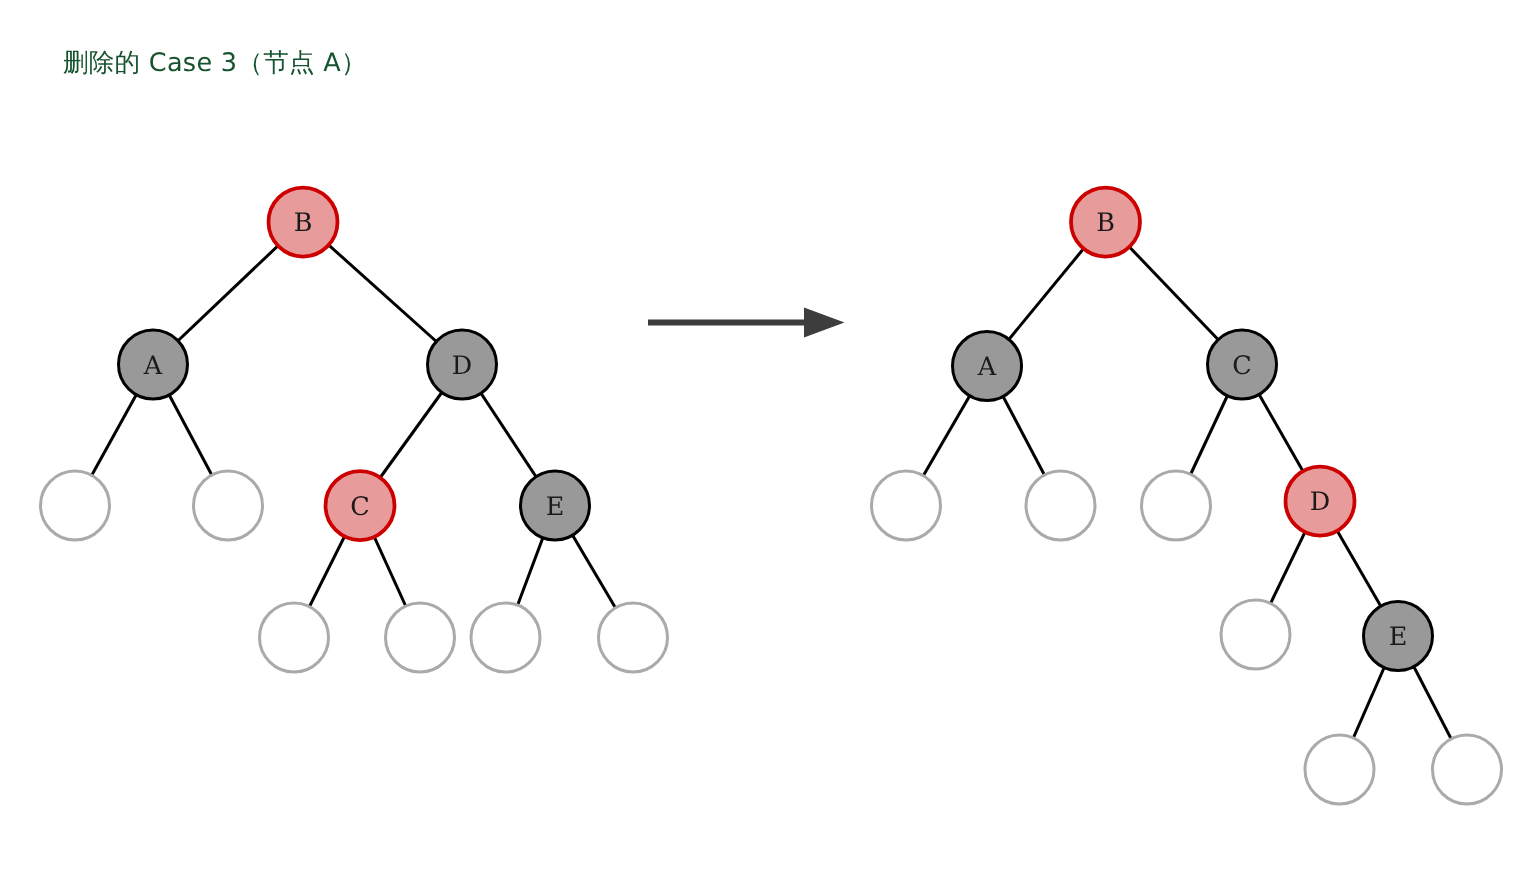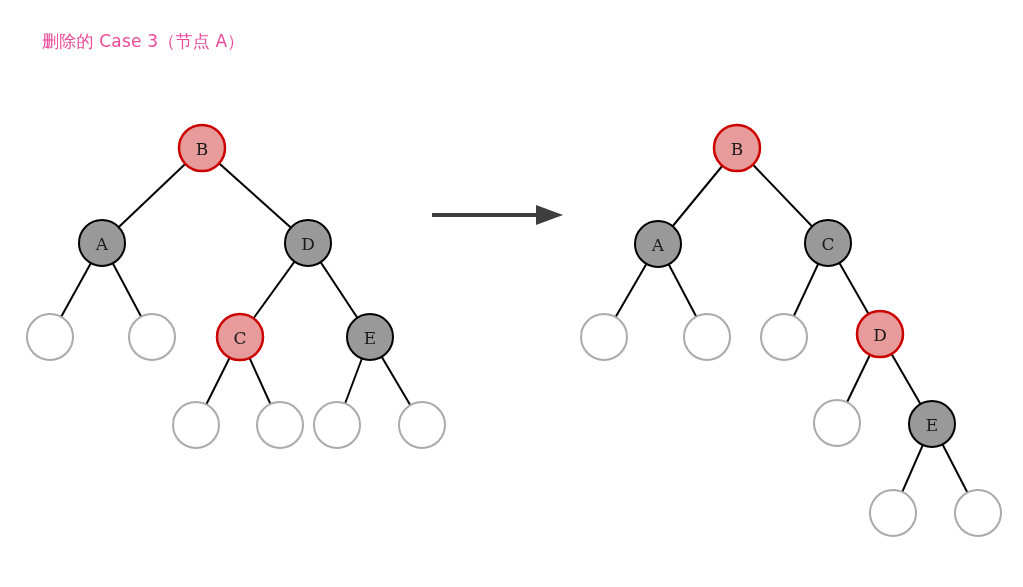--- a/index.html
+++ b/index.html
@@ -13,21 +13,21 @@
     position: relative;
     font-family: "DejaVu Sans", "Liberation Sans", sans-serif;
     overflow: hidden;
   }
   .diagram-title {
     position: absolute;
     left: 42px;
     top: 30px;
     font-size: 17px;
     font-weight: 500;
-    color: #ec4899;
+    color: #14532d;
     letter-spacing: 0.2px;
     white-space: nowrap;
   }
   svg#diagram {
     position: absolute;
     left: 0;
     top: 0;
     display: block;
   }
   svg#diagram text {

